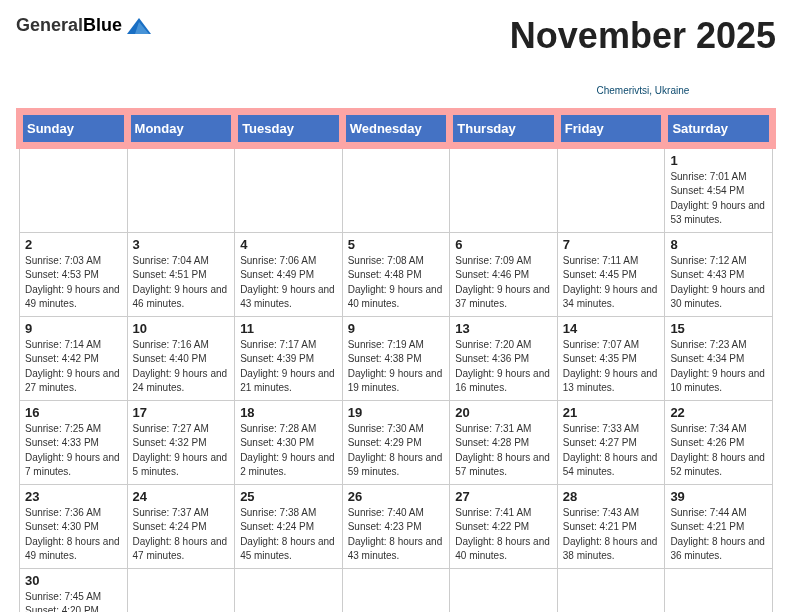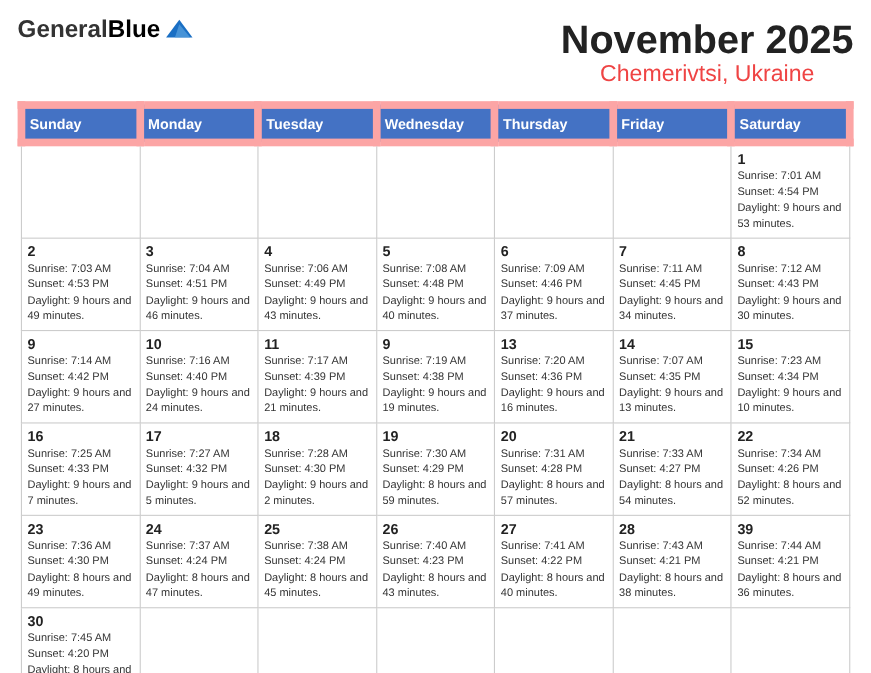--- a/index.html
+++ b/index.html
@@ -17,21 +17,21 @@
       margin-bottom: 12px;
     }
     .logo {
       display: flex;
       flex-direction: column;
       align-items: flex-start;
     }
     .logo-text {
       display: flex;
       align-items: flex-start;
-      font-size: 22px;
+      font-size: 18px;
       font-weight: bold;
       color: #333;
       line-height: 1;
     }
     .logo-general { color: #333; }
     .logo-blue { color: #000000; }
     .logo-icon {
       width: 28px;
       height: 22px;
       margin-left: 3px;
@@ -41,22 +41,23 @@
     .title-area {
       text-align: center;
     }
     .month-title {
       font-size: 36px;
       font-weight: bold;
       color: #222;
       line-height: 1.1;
     }
     .location-title {
-      font-size: 21px;
-      color: #ef4444;
+      font-size: 10px;
+      color: #0c4a6e;
+      margin-top: 29px;
     }
     .calendar {
       width: 100%;
       border-collapse: collapse;
       border: 1px solid #ccc;
     }
     .calendar th {
       background-color: #4472c4;
       color: #fff;
       font-size: 13px;

